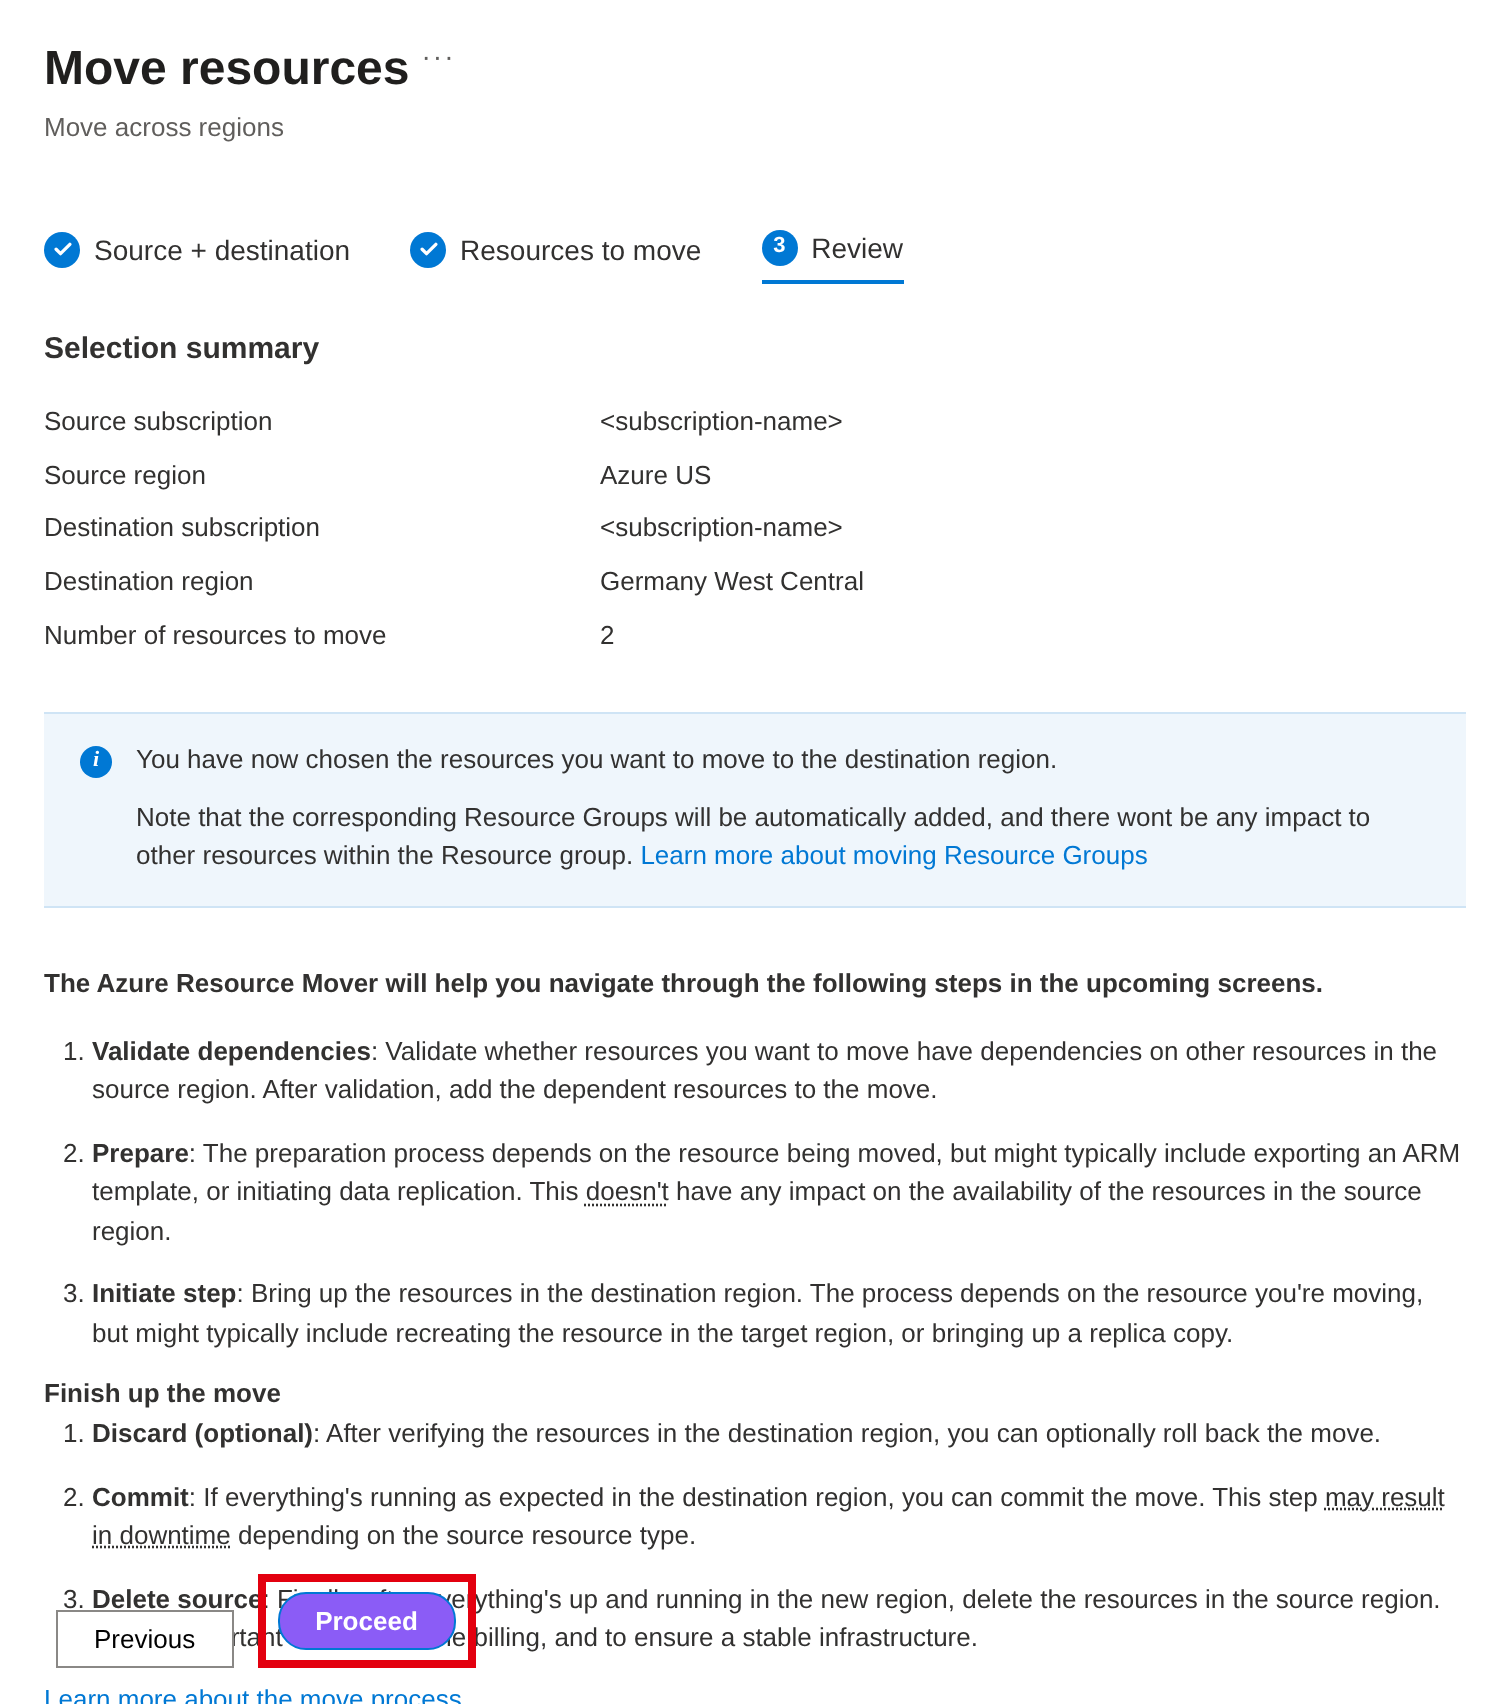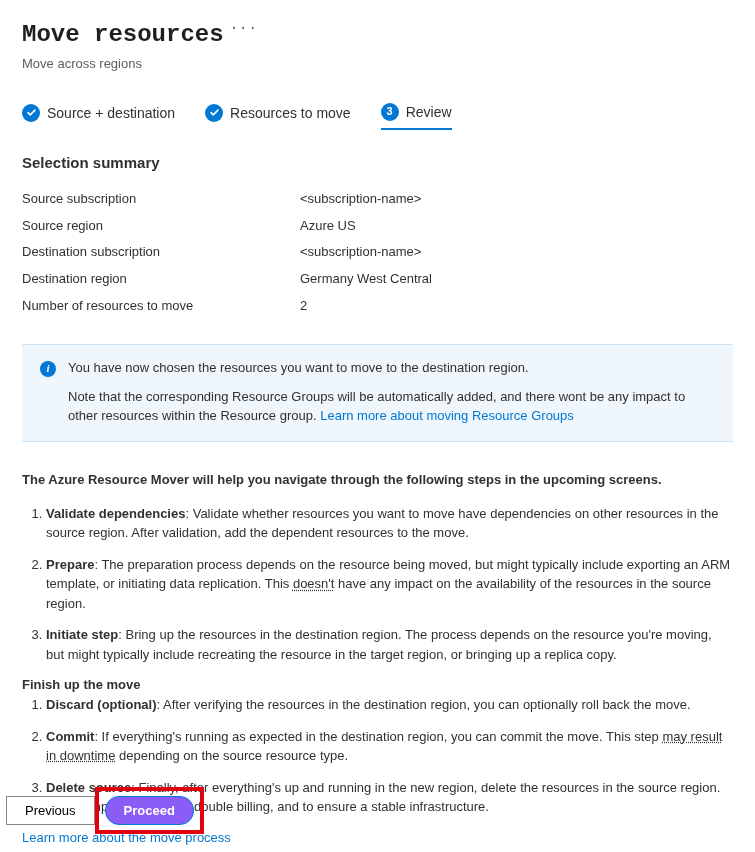--- a/index.html
+++ b/index.html
@@ -6,26 +6,26 @@
     body {
       font-family: "Segoe UI", -apple-system, sans-serif;
       font-size: 13px;
       color: #323130;
       width: 755px;
       height: 852px;
       padding: 18px 22px;
       background: #fff;
       line-height: 1.45;
     }
-    .header-row { display: flex; align-items: flex-start; gap: 6px; font-family: Liberation Mono, monospace; }
+    .header-row { display: flex; align-items: flex-start; gap: 6px; }
     .page-title { font-size: 24px; font-weight: 600; color: #201f1e; }
     .more-dots { font-size: 14px; color: #605e5c; letter-spacing: 1px; cursor: pointer; }
     .subtitle { font-size: 13px; color: #605e5c; margin-top: 2px; }
 
-    .stepper { display: flex; gap: 30px; margin-top: 28px; border-bottom: none; }
+    .stepper { display: flex; gap: 30px; margin-top: 40px; border-bottom: none; }
     .step { display: flex; align-items: center; gap: 7px; font-size: 14px; color: #323130; padding-bottom: 6px; }
     .step.active { font-weight: 400; border-bottom: 2px solid #0078d4; }
     .step-badge {
       width: 18px; height: 18px; border-radius: 50%;
       background: #0078d4; display: flex; align-items: center; justify-content: center;
       color: #fff; font-size: 11px; font-weight: 600;
     }
     .step-badge svg { width: 11px; height: 11px; }
 
     .section-title { font-size: 15px; font-weight: 600; margin-top: 22px; margin-bottom: 12px; }
@@ -58,24 +58,24 @@
     .intro-line { font-size: 13px; font-weight: 700; margin-top: 28px; margin-bottom: 14px; line-height: 1.5; }
     .steps-list { list-style: decimal; padding-left: 24px; font-size: 13px; }
     .steps-list li { margin-bottom: 12px; line-height: 1.5; }
     .steps-list li .li-title { font-weight: 700; }
     .u-dotted { text-decoration: underline dotted; }
     .sub-heading { font-size: 13px; font-weight: 700; margin-top: 6px; }
 
     .footer {
       position: absolute;
       bottom: 18px;
-      left: 6px;
+      left: 28px;
       display: flex;
-      gap: 0;
-      align-items: center;
+      gap: 12px;
+      align-items: flex-end;
     }
     .btn {
       font-family: inherit;
       font-size: 13px;
       padding: 6px 18px;
       border: 1px solid #8a8886;
       background: #fff;
       cursor: pointer;
       min-width: 86px;
       text-align: center;

